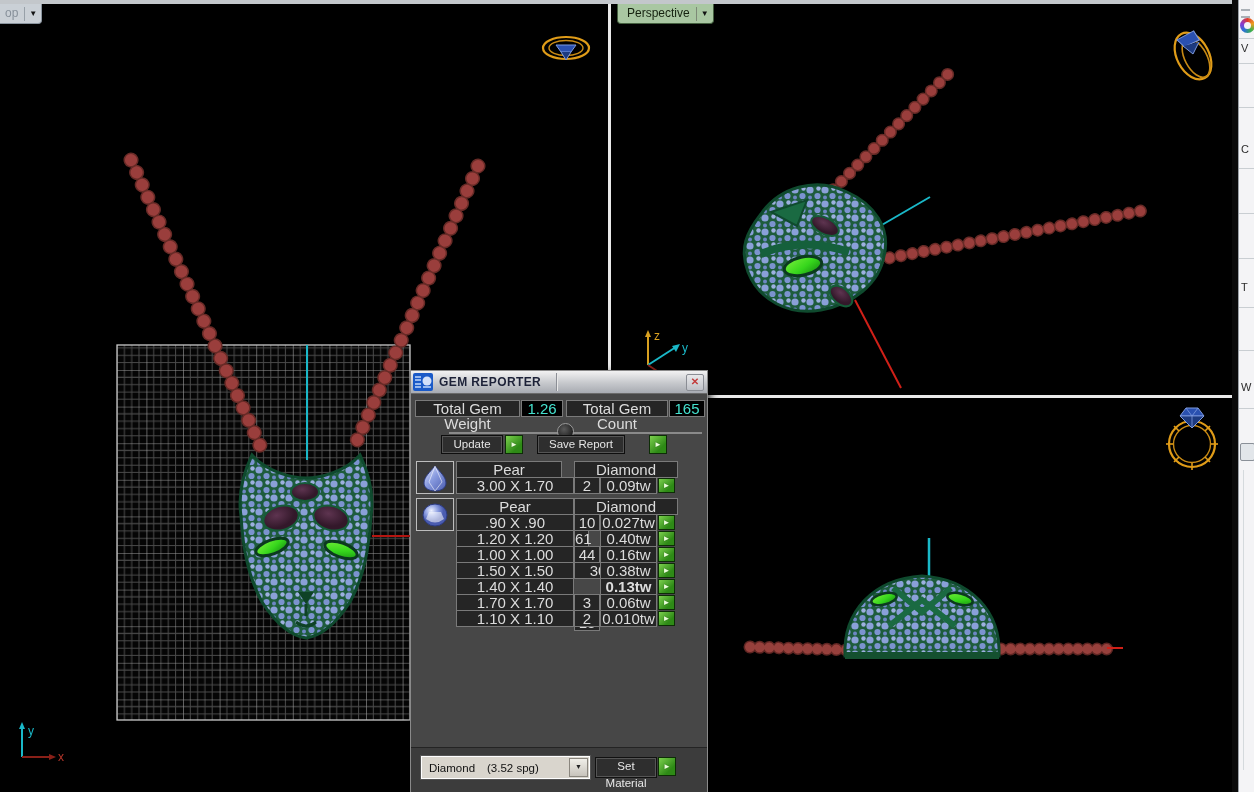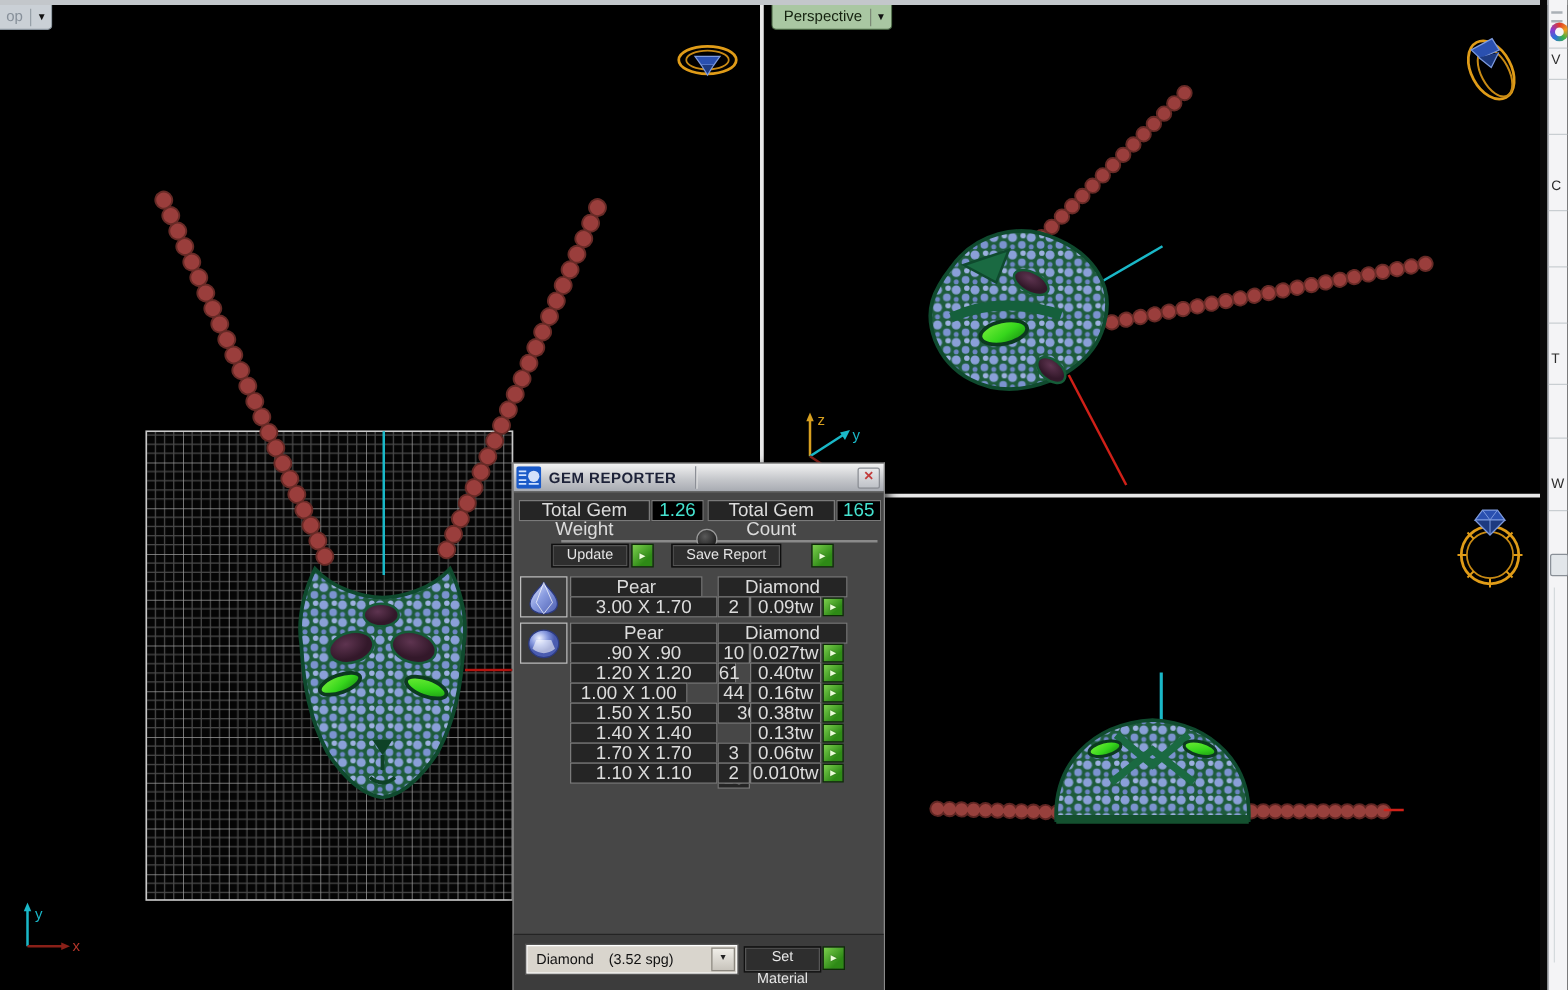--- a/index.html
+++ b/index.html
@@ -352,37 +352,37 @@
       <span>►</span>
     </div>
 
   <div class="tcell" style="left:45px;top:159px;width:118px;">1.20 X 1.20</div>
   <div class="tcell" style="left:163px;top:159px;width:15px;">61</div>
   <div class="tcell" style="left:189px;top:159px;width:57px;">0.40tw</div>
   <div class="green-btn green-btn-sm" style="left:247px;top:160px;">
       <span>►</span>
     </div>
 
-  <div class="tcell" style="left:45px;top:175px;width:94px;">1.00 X 1.00</div>
+  <div class="tcell" style="left:45px;top:175px;width:118px;">1.00 X 1.00</div>
   <div class="tcell" style="left:163px;top:175px;width:26px;">44</div>
   <div class="tcell" style="left:189px;top:175px;width:57px;">0.16tw</div>
   <div class="green-btn green-btn-sm" style="left:247px;top:176px;">
       <span>►</span>
     </div>
 
   <div class="tcell" style="left:45px;top:191px;width:118px;">1.50 X 1.50</div>
   <div class="tcell" style="left:163px;top:191px;width:48px;">30</div>
   <div class="tcell" style="left:189px;top:191px;width:57px;">0.38tw</div>
   <div class="green-btn green-btn-sm" style="left:247px;top:192px;">
       <span>►</span>
     </div>
 
   <div class="tcell" style="left:45px;top:207px;width:118px;">1.40 X 1.40</div>
   <div class="tcell" style="left:163px;top:207px;width:26px;margin-top:36px;">13</div>
-  <div class="tcell" style="left:189px;top:207px;width:57px;">0.13tw</div>
+  <div class="tcell" style="left:189px;top:207px;width:57px;font-weight:bold;">0.13tw</div>
   <div class="green-btn green-btn-sm" style="left:247px;top:208px;">
       <span>►</span>
     </div>
 
   <div class="tcell" style="left:45px;top:223px;width:118px;">1.70 X 1.70</div>
   <div class="tcell" style="left:163px;top:223px;width:26px;">3</div>
   <div class="tcell" style="left:189px;top:223px;width:57px;">0.06tw</div>
   <div class="green-btn green-btn-sm" style="left:247px;top:224px;">
       <span>►</span>
     </div>

